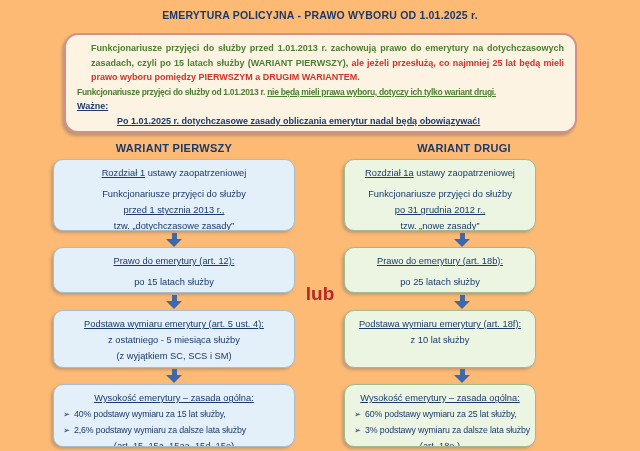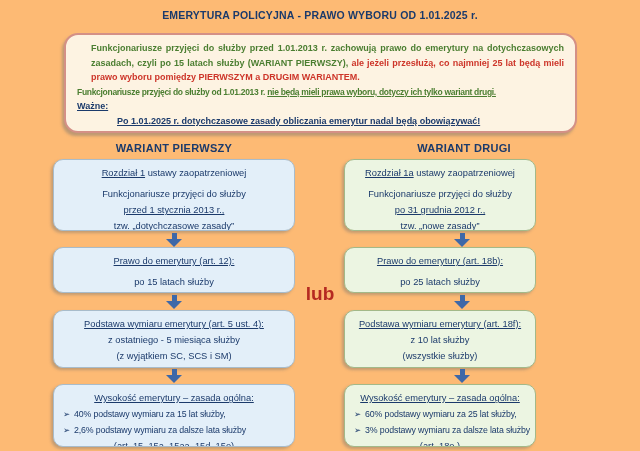--- a/index.html
+++ b/index.html
@@ -154,21 +154,20 @@
   </div>
 
   <div class="arrow a-right ar2">
       <div class="shaft"></div>
       <div class="head"></div>
     </div>
 
   <div class="vbox greenbox b-right row3">
     <div class="line u">Podstawa wymiaru emerytury (art. 18f):</div>
     <div class="line">z 10 lat służby</div>
-    <div class="line">(wszystkie służby)</div>
   </div>
 
   <div class="arrow a-right ar3">
       <div class="shaft"></div>
       <div class="head"></div>
     </div>
 
   <div class="vbox greenbox b-right row4">
     <div class="line u">Wysokość emerytury – zasada ogólna:</div>
     <div class="bullet-line">

